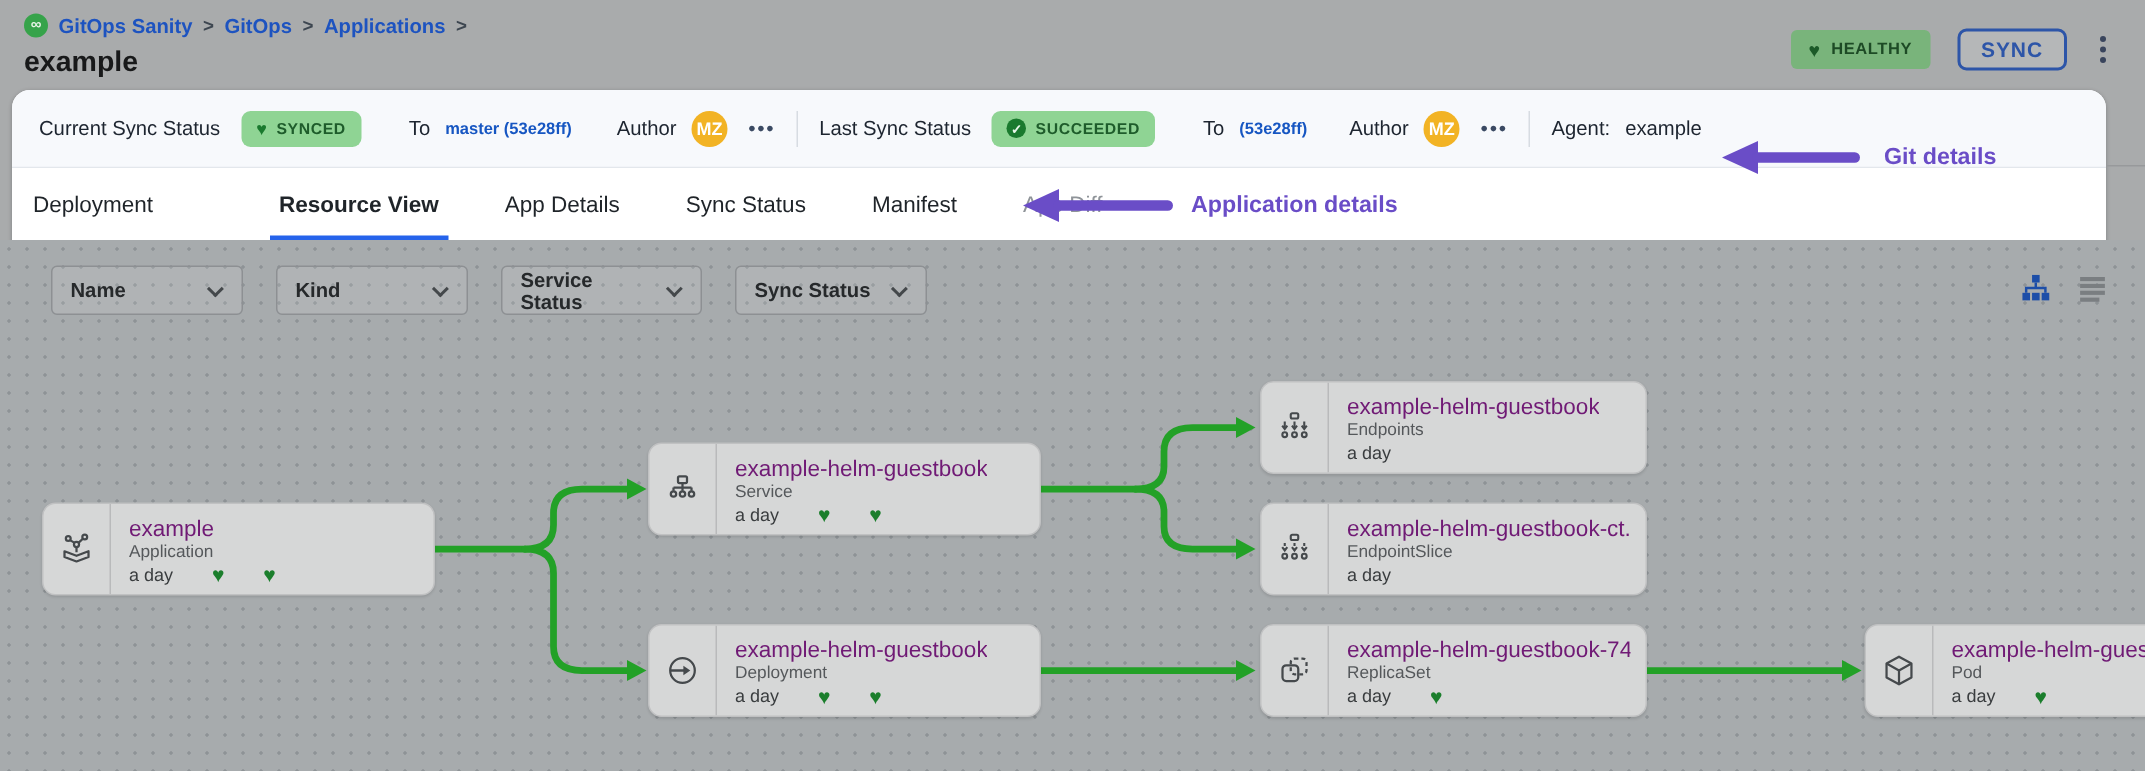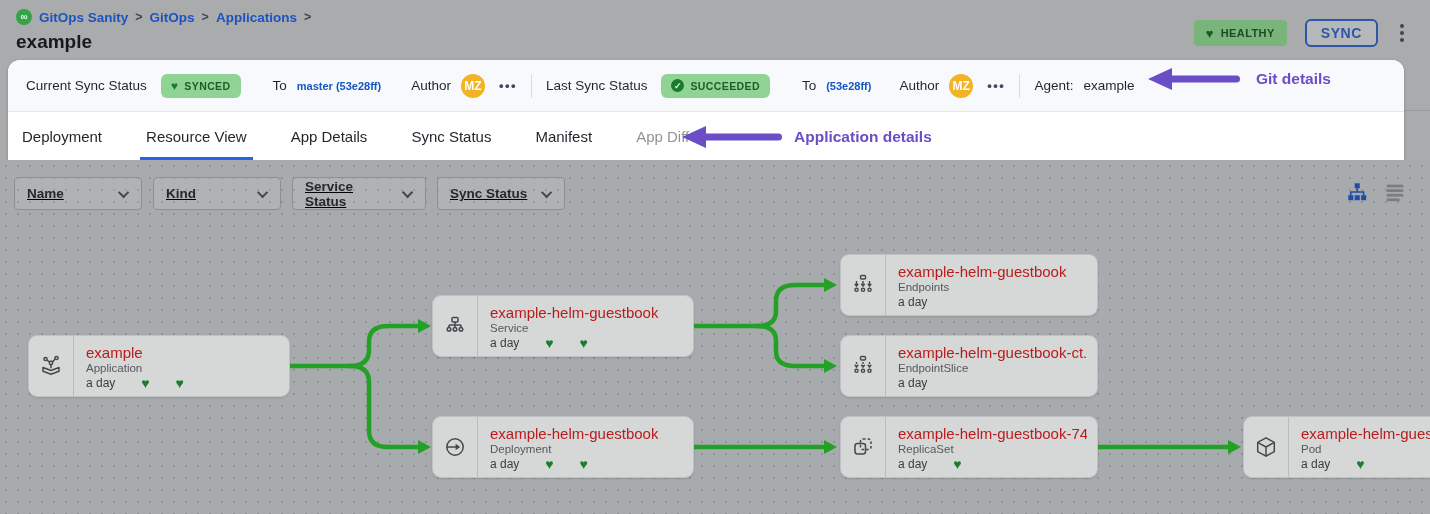--- a/index.html
+++ b/index.html
@@ -43,55 +43,55 @@
   .avatar { width:24px; height:24px; border-radius:50%; background:#f2b324; color:#fff;
             font-size:12px; font-weight:700; display:flex; align-items:center; justify-content:center; }
   .more-dots { color:#3b4a63; font-weight:700; font-size:13px; letter-spacing:1.5px; cursor:pointer; }
   .v-div { width:1px; height:24px; background:#d7dce2; margin:0 14px; }
   .sr-gap-s { margin-left:10px; } .sr-gap-m { margin-left:14px; } .sr-gap-l { margin-left:32px; }
 
   .tabs-row { position:absolute; left:0; top:52px; width:100%; height:48px; background:#fff;
               display:flex; align-items:stretch; padding-left:8px; border-radius:0 0 4px 4px; }
   .tab { display:flex; align-items:center; padding:0 6px; margin-right:32px; font-size:15px; color:#1f2429;
          border-bottom:3px solid transparent; border-top:3px solid transparent; cursor:pointer; white-space:nowrap; }
-  .tab.active { font-weight:400; border-bottom-color:#2563eb; }
+  .tab.active { font-weight:700; border-bottom-color:#2563eb;margin-left:40px; }
   .tab.disabled { color:#8f9499; }
 
   
   .anno { position:absolute; display:flex; align-items:center; gap:12px; }
   .anno-text { color:#6a4dc7; font-weight:700; font-size:15.5px; white-space:nowrap; }
   .anno svg { display:block; }
-  .anno-git { left:1148px; top:66px;gap:16px; }
+  .anno-git { left:1148px; top:92px;gap:16px; }
   .anno-app { left:682px; top:124px; }
 
   
   .canvas { position:absolute; left:0; top:160px; width:1430px; height:354px;
             background-color:#a7abad;
             background-image:radial-gradient(#8e9396 1px, rgba(0,0,0,0) 1.2px);
             background-size:12px 12px; }
   .connectors { position:absolute; left:0; top:0; width:1430px; height:354px; pointer-events:none; }
 
-  .filter-bar { position:absolute; left:14px; top:17px; display:flex; gap:11px;text-decoration:underline; }
+  .filter-bar { position:absolute; left:34px; top:17px; display:flex; gap:22px; }
   .filter { height:33px; border:1px solid #8d9093; border-radius:4px; background:rgba(255,255,255,0.10);
             display:flex; align-items:center; justify-content:space-between; padding:0 12px;
             font-size:13.5px; font-weight:700; color:#26292b; cursor:pointer; }
   .f-name { width:128px; } .f-kind { width:128px; } .f-health { width:134px; } .f-sync { width:128px; }
   .chev { width:8px; height:8px; border-left:2px solid #44484b; border-bottom:2px solid #44484b;
           transform:rotate(-45deg) translateY(-2px); margin-left:10px; }
 
   .view-toggle { position:absolute; right:24px; top:21px; display:flex; gap:16px; align-items:center; }
   .view-toggle svg { display:block; cursor:pointer; }
 
   
   .node { position:absolute; height:62px; background:#d6d7d7; border:1px solid #c0c1c2; border-radius:9px;
           display:flex; align-items:stretch; overflow:hidden; cursor:pointer; box-shadow:0 1px 2px rgba(0,0,0,.12); }
   .node-icon { width:45px; flex:0 0 45px; display:flex; align-items:center; justify-content:center;
                border-right:1px solid #b9babb; color:#45494c; }
   .node-body { padding:6px 10px 5px 12px; display:flex; flex-direction:column; justify-content:center; min-width:0; }
-  .node-title { font-size:15px; color:#b91c1c; white-space:nowrap; overflow:hidden; }
+  .node-title { font-size:15px; color:#701a75; white-space:nowrap; overflow:hidden; }
   .node-kind { font-size:11.5px; color:#55585b; margin-top:1px; white-space:nowrap; }
   .node-meta { font-size:12px; color:#3a3d3f; margin-top:2px; display:flex; align-items:center; gap:26px; white-space:nowrap; }
   .node-hearts { color:#1b7e2c; font-size:14px; word-spacing:22px; line-height:1; }
   .n0 { left:28px;  top:175px; width:262px; }
   .n1 { left:432px; top:135px; width:262px; }
   .n2 { left:840px; top:94px;  width:258px; }
   .n3 { left:840px; top:175px; width:258px; }
   .n4 { left:432px; top:256px; width:262px; }
   .n5 { left:840px; top:256px; width:258px; }
   .n6 { left:1243px; top:256px; width:250px; }

